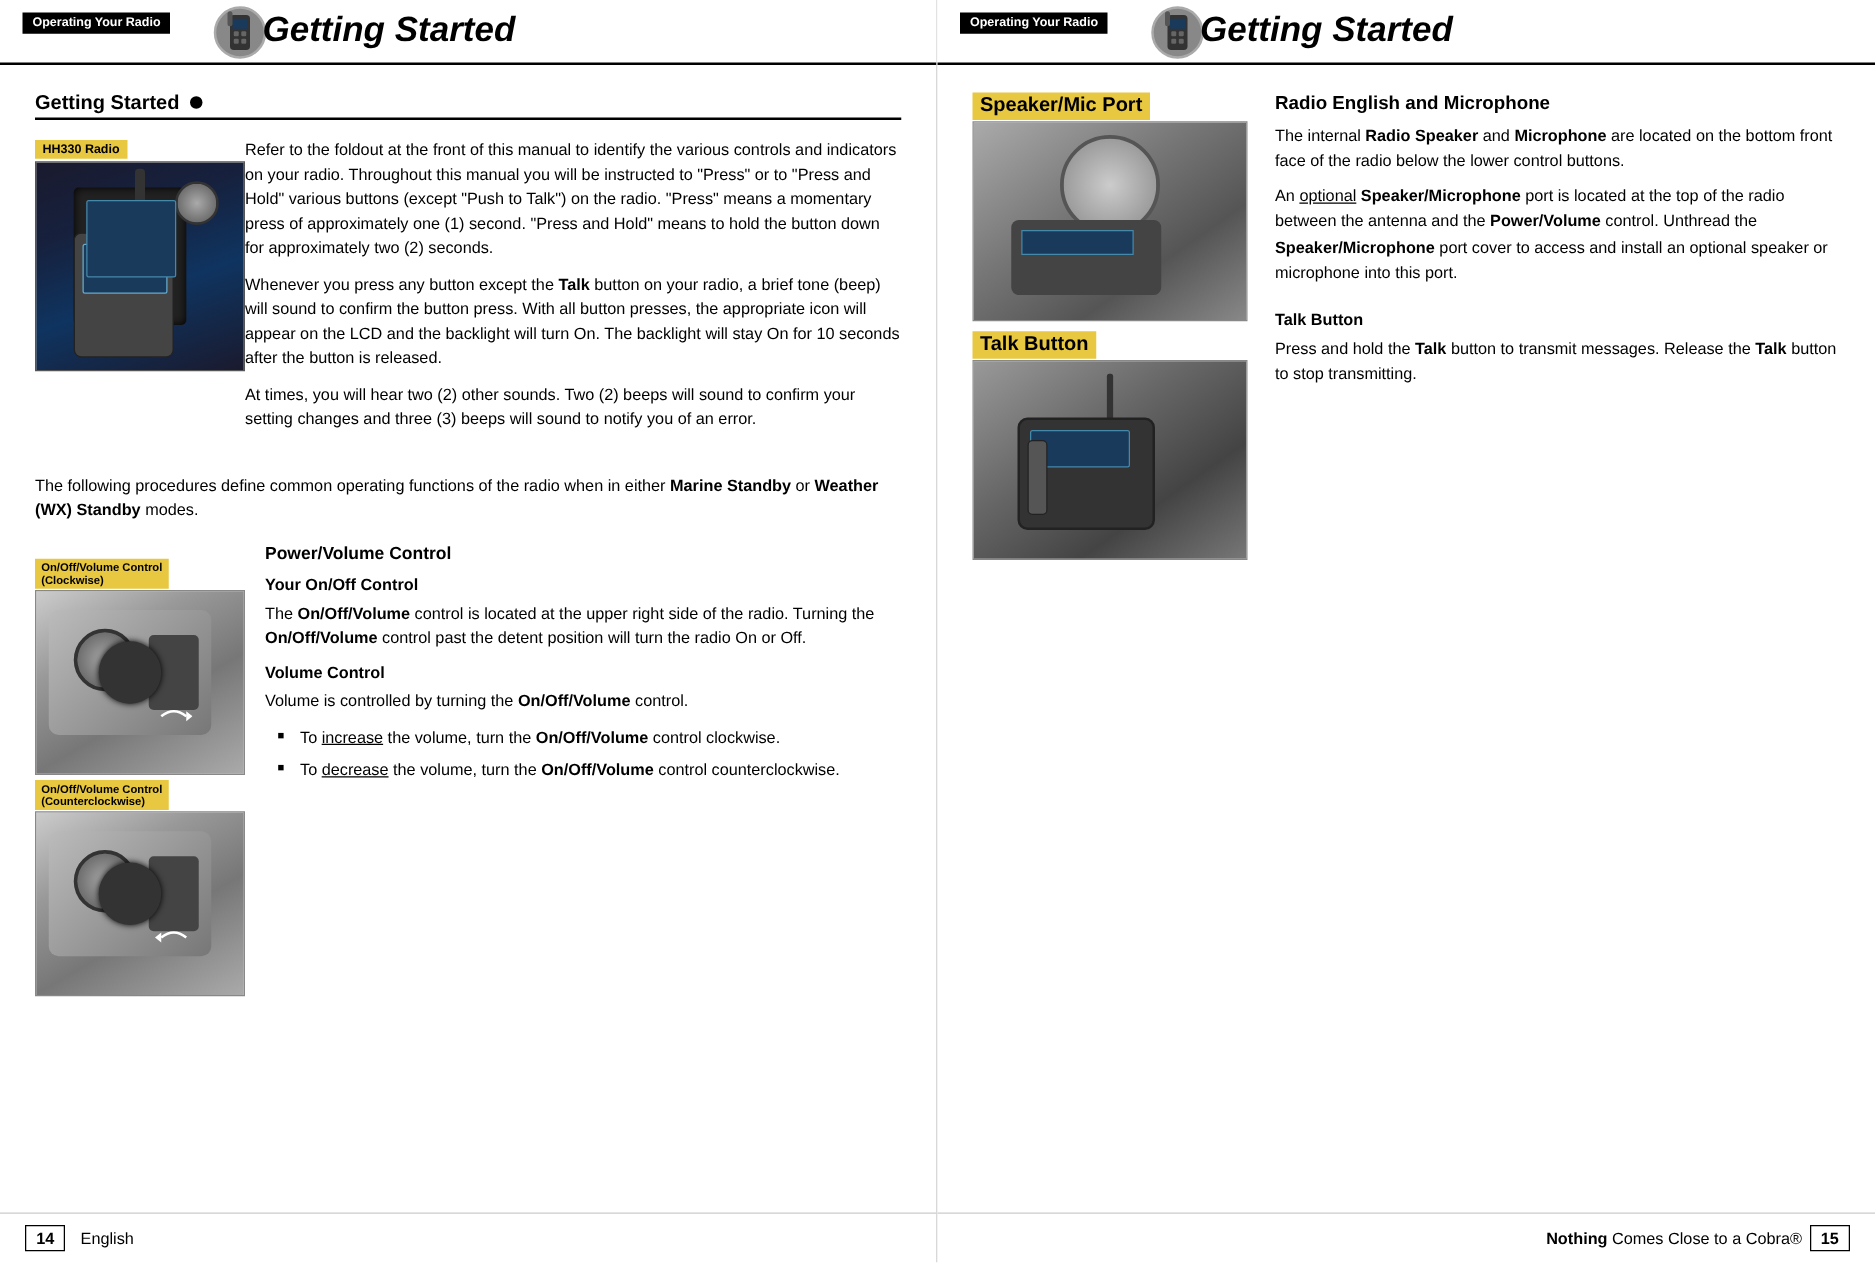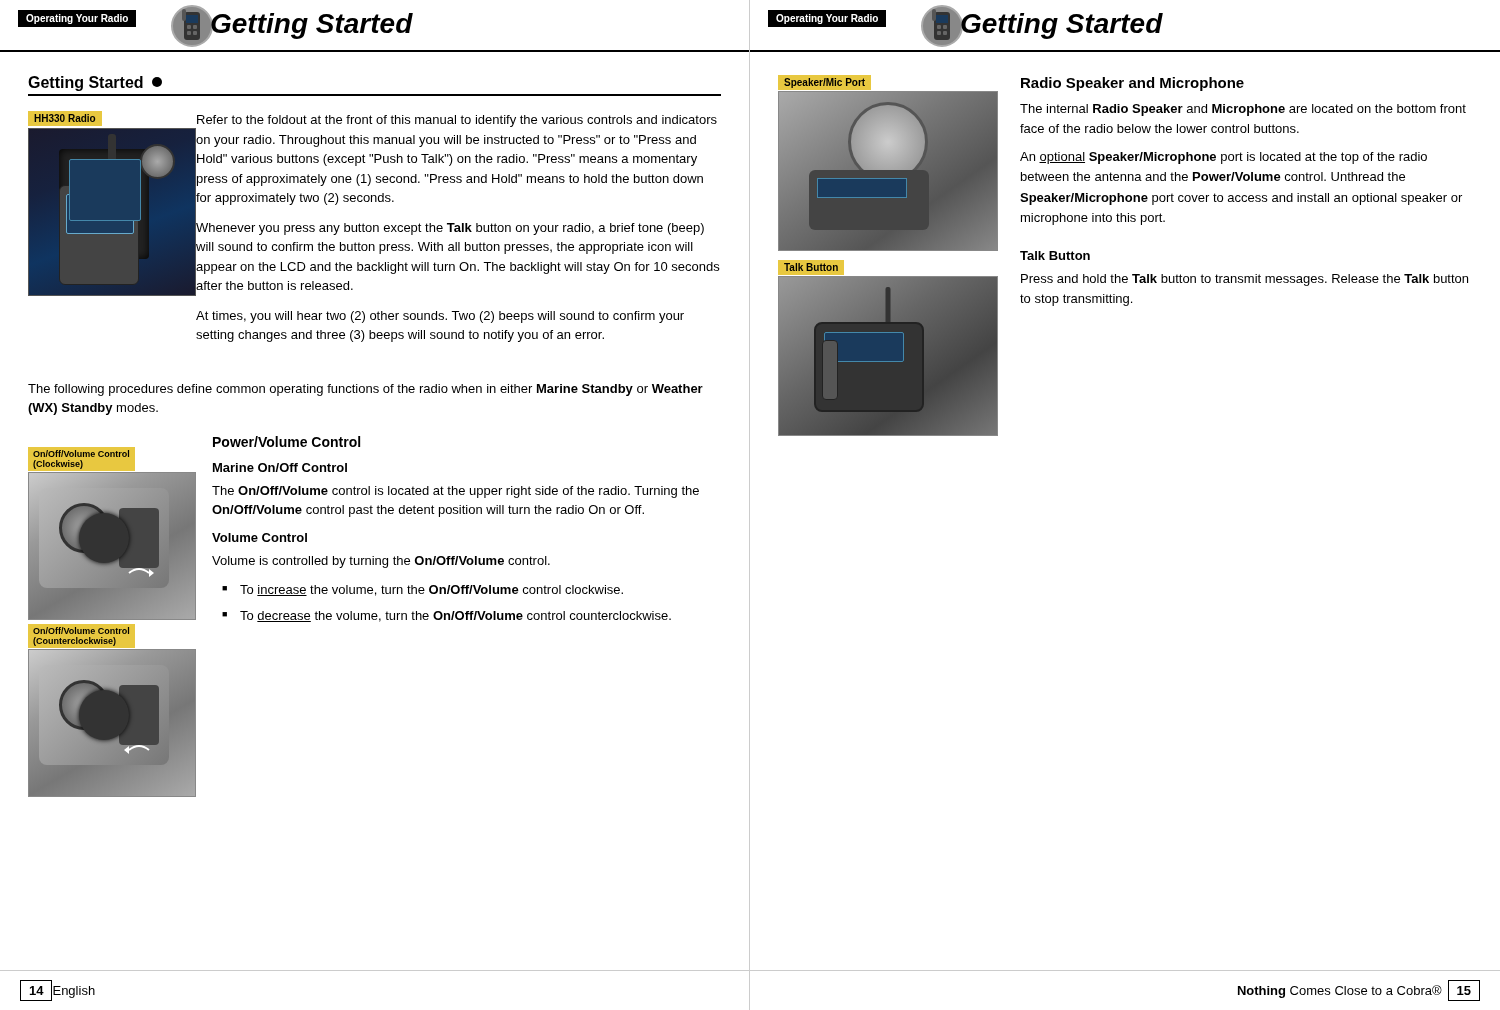--- a/index.html
+++ b/index.html
@@ -284,21 +284,21 @@
       height: 40px;
       display: flex;
       align-items: center;
       border-top: 1px solid #ccc;
     }
 
     .page-footer-left {
       display: flex;
       align-items: center;
       padding-left: 20px;
-      gap: 0;
+      gap: 12px;
     }
 
     .page-num-box {
       border: 1px solid #000;
       padding: 2px 8px;
       font-size: 13px;
       font-weight: bold;
     }
 
     .page-footer-right {
@@ -312,21 +312,21 @@
     .nothing-text {
       font-size: 13px;
     }
 
     .nothing-text .nothing {
       font-weight: bold;
     }
 
     .right-img-label {
       background: #e8c840;
-      font-size: 10px;
+      font-size: 16px;
       font-weight: bold;
       padding: 2px 6px;
       display: inline-block;
       margin-bottom: 1px;
     }
 
     .right-img {
       width: 220px;
       height: 150px;
       background: linear-gradient(135deg, #888 0%, #555 50%, #777 100%);
@@ -493,21 +493,21 @@
                   <polygon points="5,6 5,14 0,10" fill="#fff"></polygon>
                 </svg>
               </div>
             </div>
           </div>
         </div>
 
         <div class="pv-content">
           <div class="pv-main-title">Power/Volume Control</div>
 
-          <div class="pv-sub-title">Marine On/Off Control</div>
+          <div class="pv-sub-title">Your On/Off Control</div>
           <p class="pv-text">
             The <strong>On/Off/Volume</strong> control is located at the upper right side of the radio. Turning the <strong>On/Off/Volume</strong> control past the detent position will turn the radio On or Off.
           </p>
 
           <div class="pv-sub-title">Volume Control</div>
           <p class="pv-text">
             Volume is controlled by turning the <strong>On/Off/Volume</strong> control.
           </p>
 
           <ul class="bullet-list">
@@ -577,21 +577,21 @@
               <div style="position:absolute;top:8px;left:8px;width:80px;height:30px;background:#1a3a5c;border:1px solid #4488aa;border-radius:2px;"></div>
               <div style="position:absolute;bottom:10px;left:6px;width:16px;height:60px;background:#555;border-radius:4px;border:1px solid #222;"></div>
             </div>
           </div>
         </div>
       </div>
 
       <div class="right-text">
 
         <div style="margin-bottom:20px;">
-          <div class="right-section-title">Radio Speaker and Microphone</div>
+          <div class="right-section-title">Radio English and Microphone</div>
           <p class="right-para">
             The internal <strong>Radio Speaker</strong> and <strong>Microphone</strong> are located on the bottom front face of the radio below the lower control buttons.
           </p>
           <p class="right-para">
             An <span class="underline">optional</span> <strong>Speaker/Microphone</strong> port is located at the top of the radio between the antenna and the <strong>Power/Volume</strong> control. Unthread the <strong>Speaker/Microphone</strong> port cover to access and install an optional speaker or microphone into this port.
           </p>
         </div>
 
         <div>
           <div class="right-sub-title">Talk Button</div>

